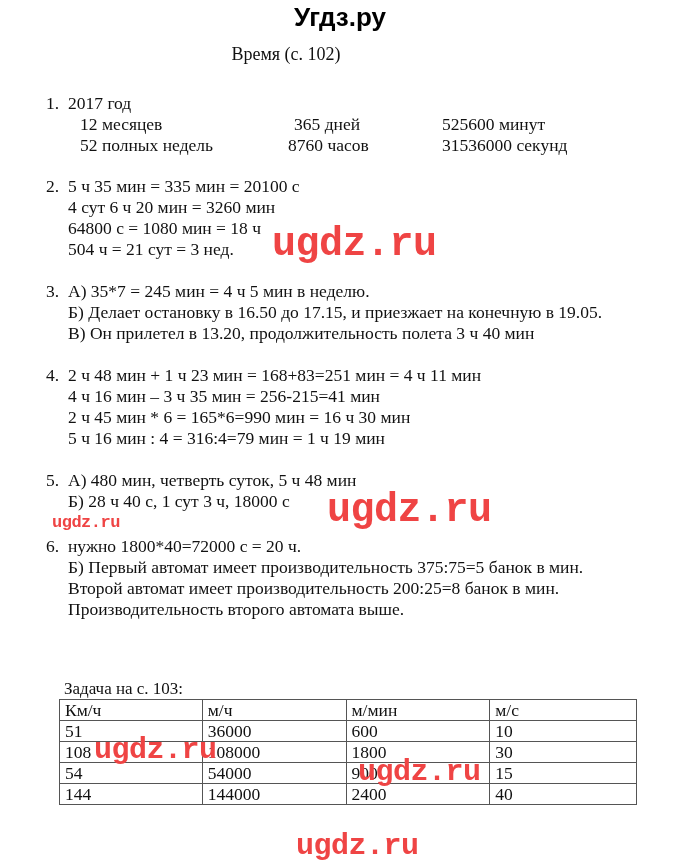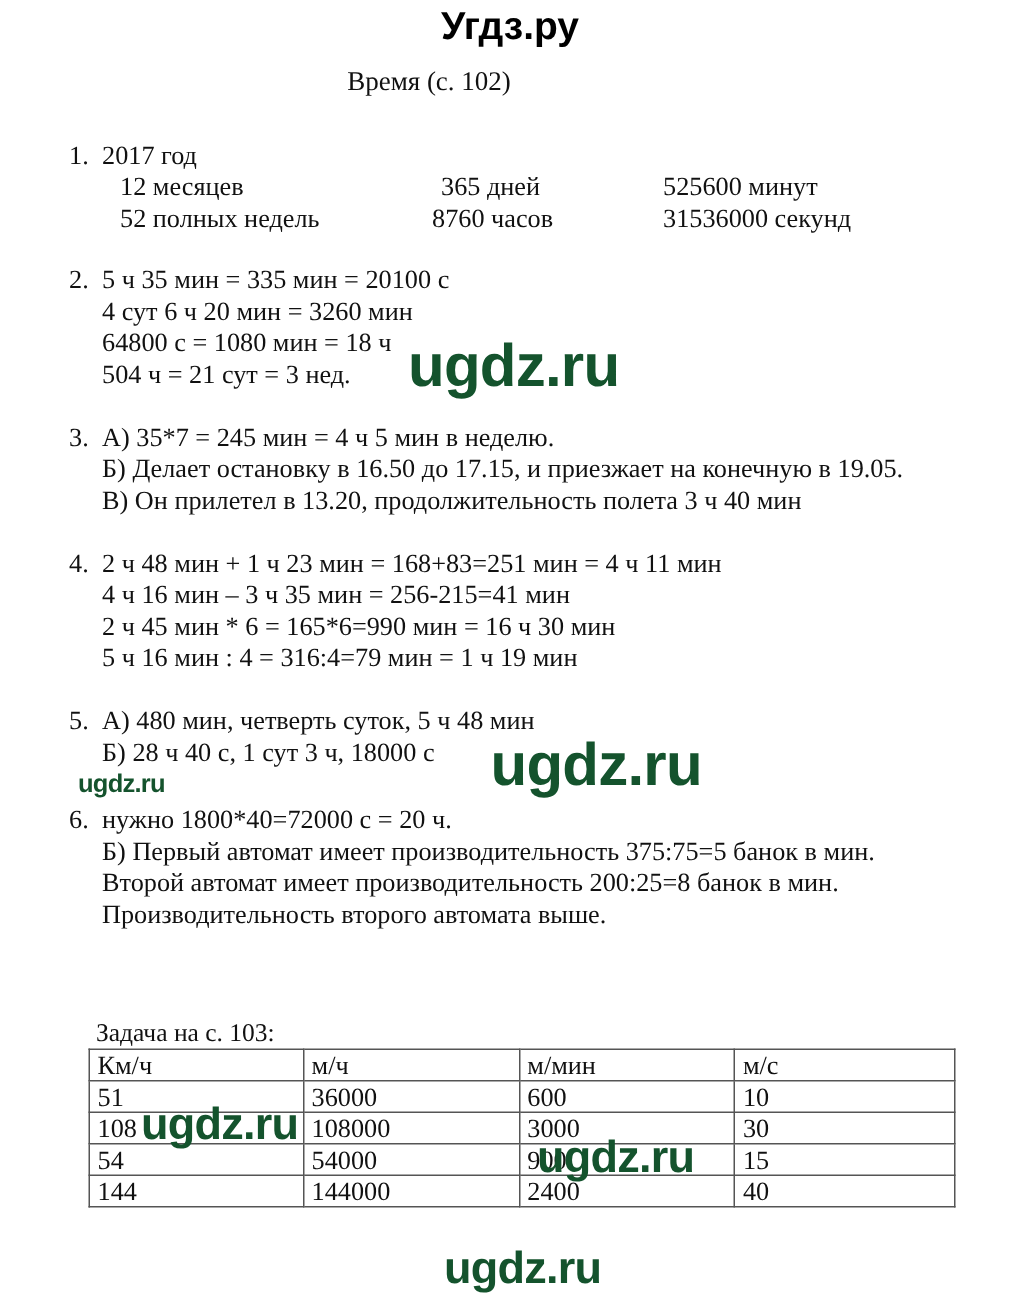--- a/index.html
+++ b/index.html
@@ -17,22 +17,22 @@
       position: absolute; top: 44px; left: 0; width: 572px; text-align: center;
       font-size: 18px;
     }
     .task { position: absolute; left: 46px; font-size: 17.5px; line-height: 21px; }
     .task .num { position: absolute; left: 0; top: 0; }
     .task .lines { margin-left: 22px; }
     .task .line { white-space: nowrap; }
     .row3 { position: relative; height: 21px; margin-left: 12px; }
     .row3 span { position: absolute; top: 0; white-space: nowrap; }
     .wm {
-      position: absolute; font-family: Liberation Sans, sans-serif;
-      font-weight: bold; color: #14532d; white-space: nowrap; letter-spacing: -0.5px;
+      position: absolute; font-family: Liberation Mono, monospace;
+      font-weight: bold; color: #ef4444; white-space: nowrap; letter-spacing: -0.5px;
     }
     .wm-big { font-size: 40px; }
     .wm-mid { font-size: 30px; }
     .wm-small { font-size: 17px; }
     .table-caption { position: absolute; left: 64px; top: 679px; font-size: 17px; }
     table.speed {
       position: absolute; left: 59px; top: 699px; width: 578px;
       border-collapse: collapse; font-size: 17.5px;
     }
     table.speed td {
@@ -127,21 +127,21 @@
   </tr>
   <tr>
     <td>51</td>
     <td>36000</td>
     <td>600</td>
     <td>10</td>
   </tr>
   <tr>
     <td>108</td>
     <td>108000</td>
-    <td>3000</td>
+    <td>1800</td>
     <td>30</td>
   </tr>
   <tr>
     <td>54</td>
     <td>54000</td>
     <td>900</td>
     <td>15</td>
   </tr>
   <tr>
     <td>144</td>

